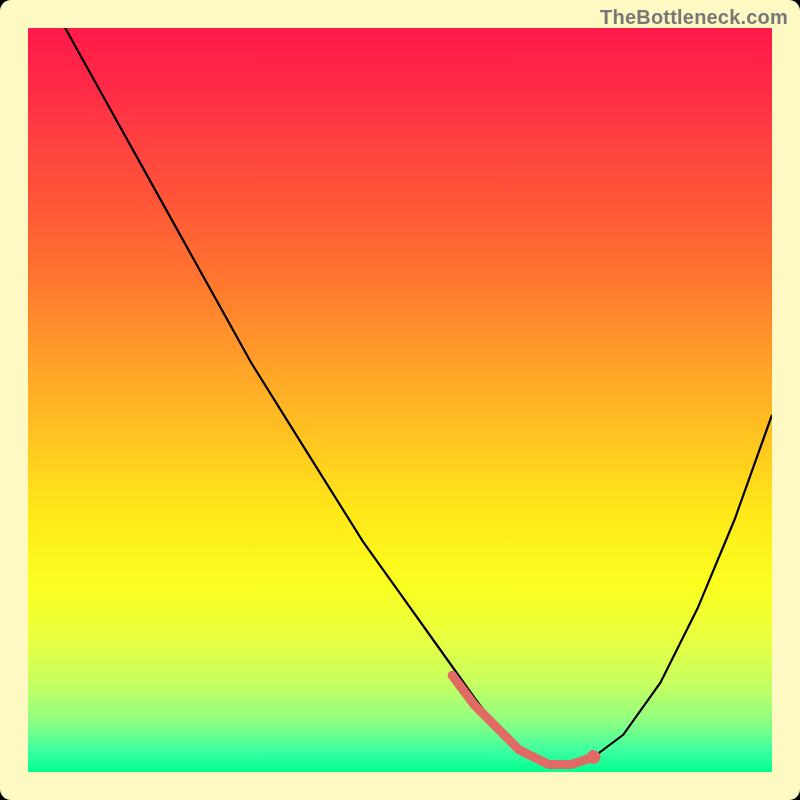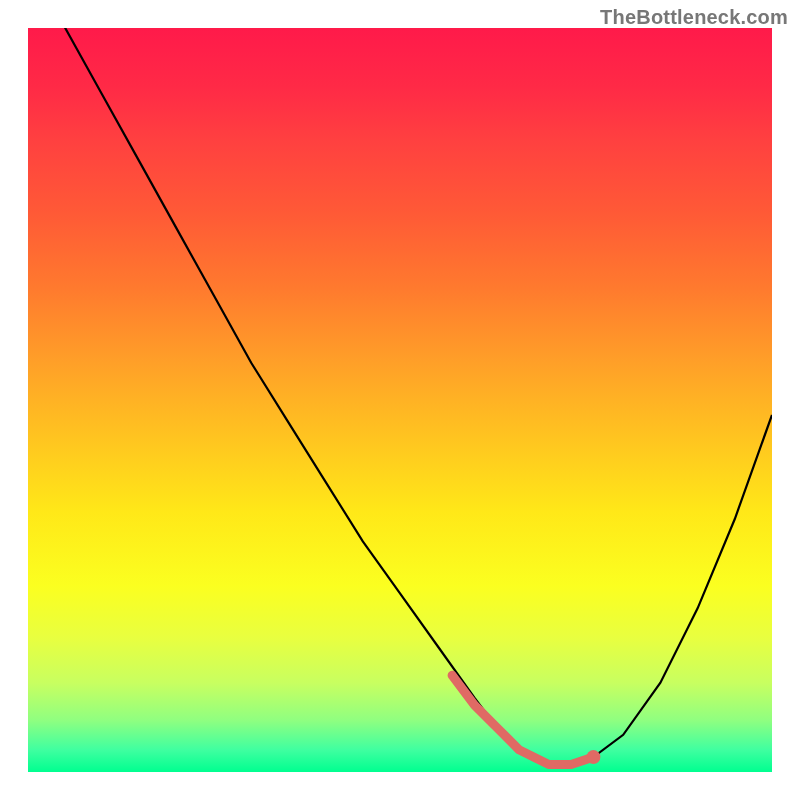--- a/index.html
+++ b/index.html
@@ -1,16 +1,16 @@
 <!DOCTYPE html>
 <html><head>
 <meta charset="utf-8">
 <style>
 body { margin: 0; padding: 0; background: #000; }
-.chart-container { width: 800px; height: 800px; position: relative; background: #ffffff; }
+.chart-container { width: 800px; height: 800px; position: relative; background: #fef9c3; border-radius: 11px; }
 .plot-area { position: absolute; left: 28px; top: 28px; width: 744px; height: 744px; }
 .gradient-bg { width: 100%; height: 100%; background: linear-gradient(to bottom,
   #ff1a4a 0%, #ff2a46 8%, #ff4040 15%, #ff5a36 25%, #ff7a2e 35%,
   #ffa028 45%, #ffc420 55%, #ffe818 65%, #fbff20 75%, #e8ff40 82%,
   #c8ff60 88%, #90ff80 93%, #40ffa0 97%, #00ff90 100%); }
 svg.overlay { position: absolute; left: 0; top: 0; width: 100%; height: 100%; pointer-events: none; }
 .watermark { position: absolute; top: 6px; right: 12px; color: #777; font-family: Arial, sans-serif; font-size: 20px; font-weight: bold; letter-spacing: 0.2px; }
 </style>
 </head>
 <body>

